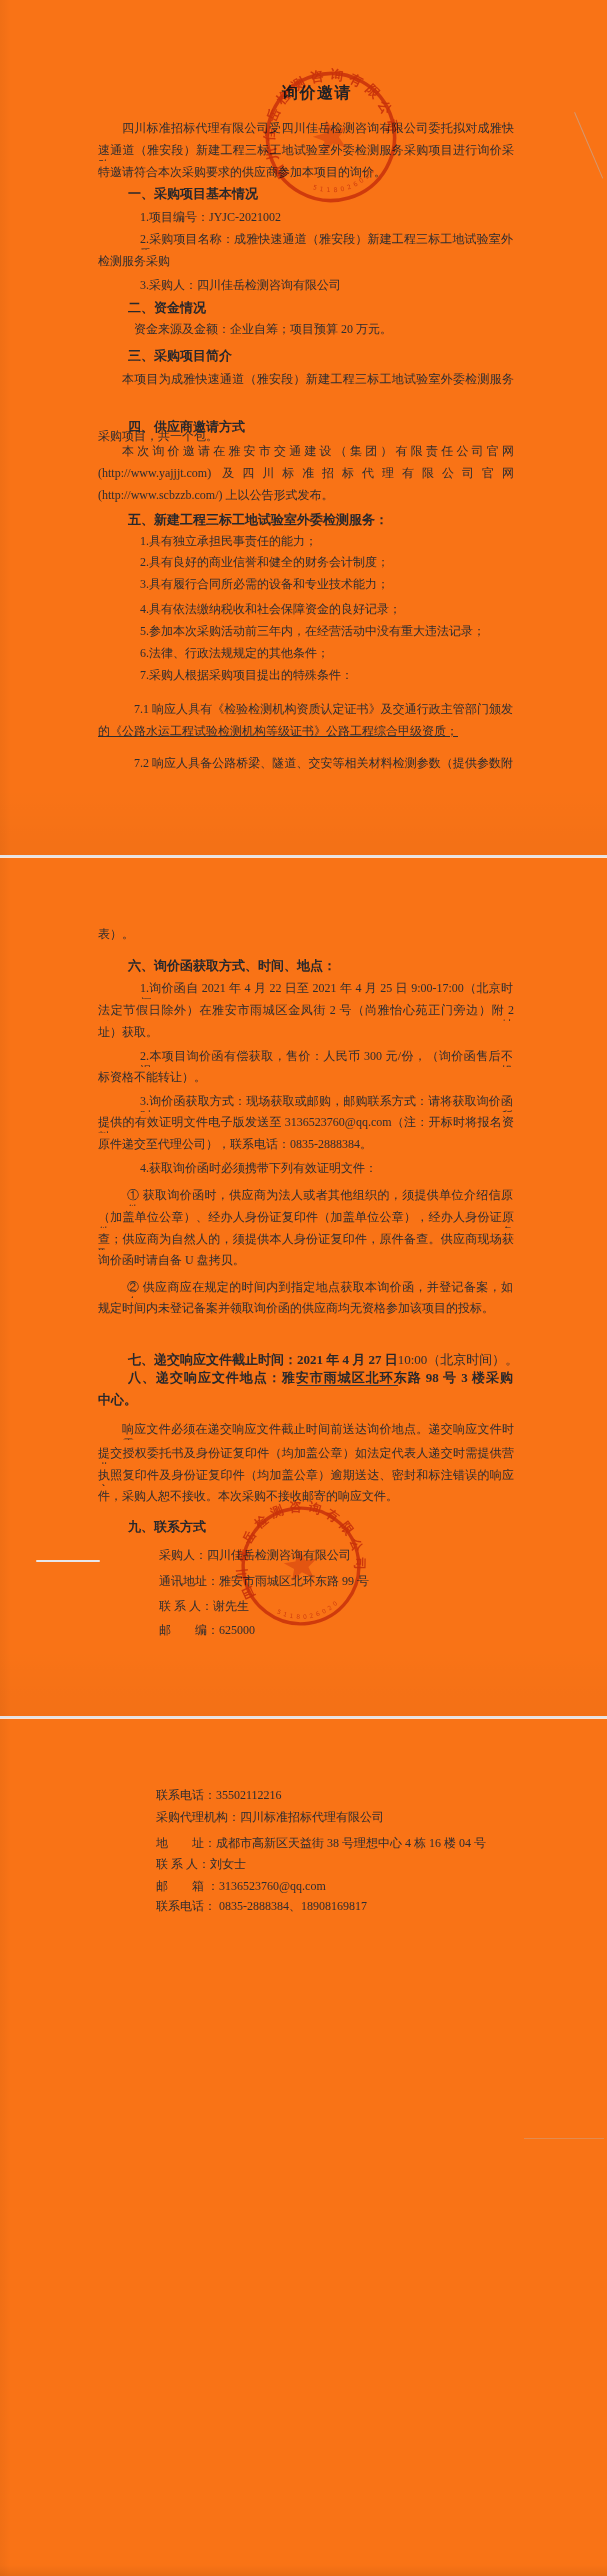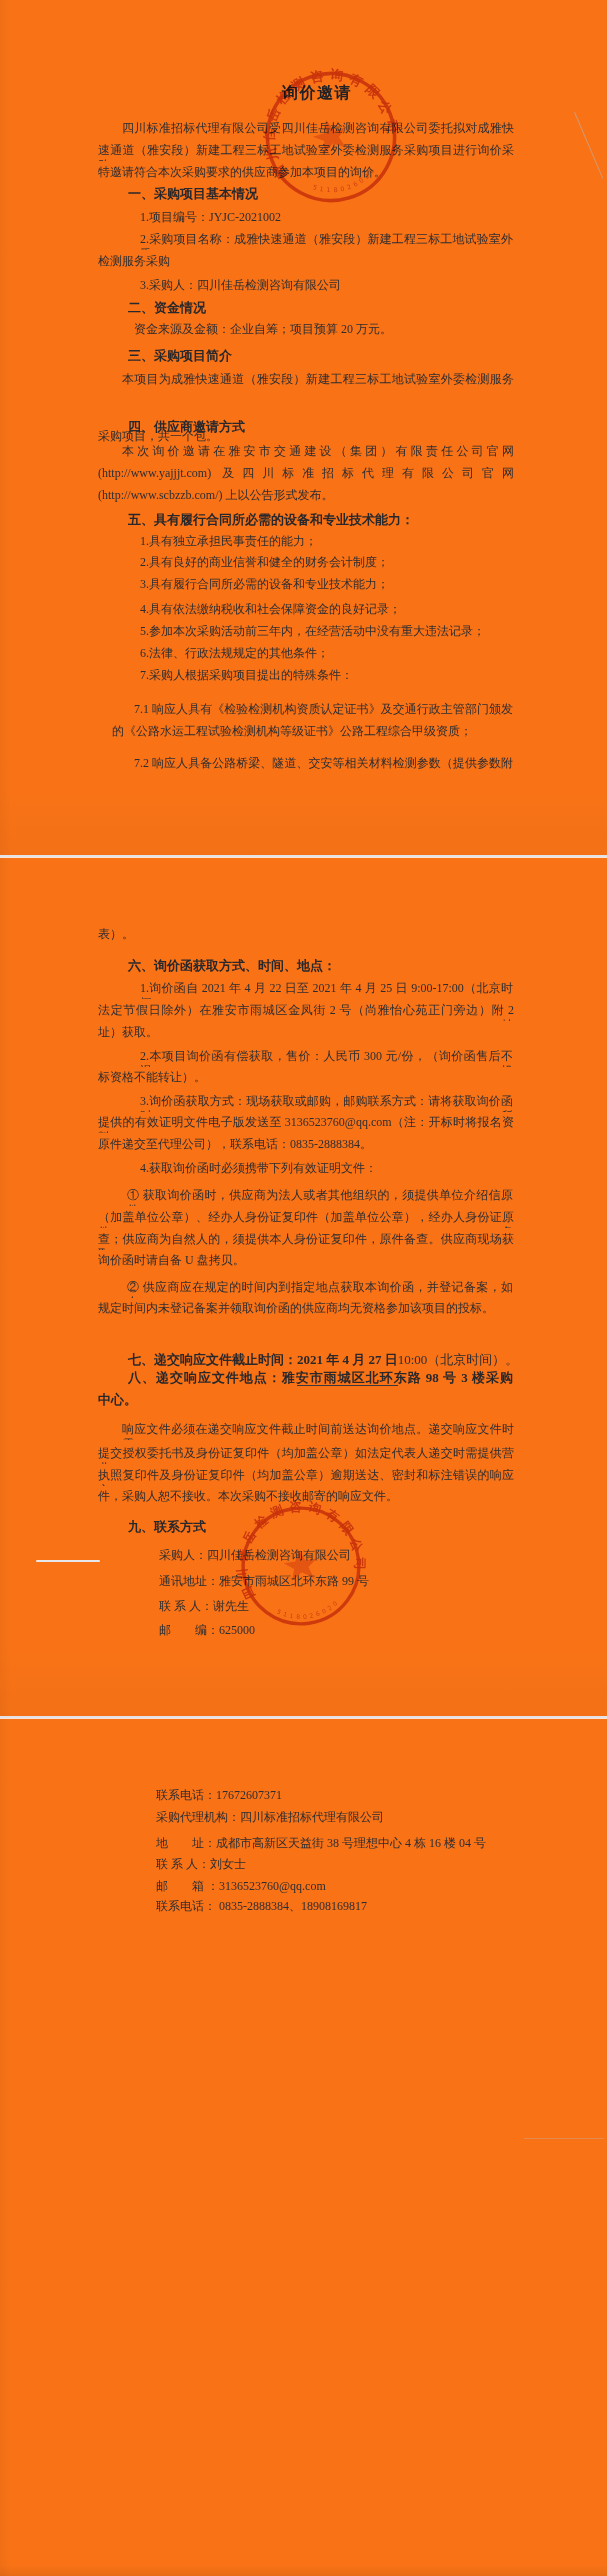--- a/index.html
+++ b/index.html
@@ -63,30 +63,30 @@
       <div class="line" style="top: 278px; left: 140px;"><span>3.采购人：四川佳岳检测咨询有限公司</span></div>
       <div class="line bold" style="top: 300px; left: 128px; font-size: 13px;"><span>二、资金情况</span></div>
       <div class="line" style="top: 322px; left: 134px;"><span>资金来源及金额：企业自筹；项目预算 20 万元。</span></div>
       <div class="line bold" style="top: 348px; left: 128px; font-size: 13px;"><span>三、采购项目简介</span></div>
       <div class="line fill" style="top: 372px; left: 122px; width: 392px;"><span>本项目为成雅快速通道（雅安段）新建工程三标工地试验室外委检测服务</span></div>
       <div class="line" style="top: 393px; left: 98px; margin-top: 36px;"><span>采购项目，共一个包。</span></div>
       <div class="line bold" style="top: 419px; left: 128px; font-size: 13px;"><span>四、供应商邀请方式</span></div>
       <div class="line fill" style="top: 444px; left: 122px; width: 392px;"><span>本次询价邀请在雅安市交通建设（集团）有限责任公司官网</span></div>
       <div class="line fill" style="top: 466px; left: 98px; width: 416px;"><span>(http://www.yajjjt.com) 及四川标准招标代理有限公司官网</span></div>
       <div class="line" style="top: 488px; left: 98px;"><span>(http://www.scbzzb.com/) 上以公告形式发布。</span></div>
-      <div class="line bold" style="top: 512px; left: 128px; font-size: 13px;"><span>五、具有履行合同所必需的设备和专业技术能力：</span></div>
+      <div class="line bold" style="top: 512px; left: 128px; font-size: 13px;"><span>五、新建工程三标工地试验室外委检测服务：</span></div>
       <div class="line" style="top: 534px; left: 140px;"><span>1.具有独立承担民事责任的能力；</span></div>
       <div class="line" style="top: 555px; left: 140px;"><span>2.具有良好的商业信誉和健全的财务会计制度；</span></div>
       <div class="line" style="top: 577px; left: 140px;"><span>3.具有履行合同所必需的设备和专业技术能力；</span></div>
       <div class="line" style="top: 602px; left: 140px;"><span>4.具有依法缴纳税收和社会保障资金的良好记录；</span></div>
       <div class="line" style="top: 624px; left: 140px;"><span>5.参加本次采购活动前三年内，在经营活动中没有重大违法记录；</span></div>
       <div class="line" style="top: 646px; left: 140px;"><span>6.法律、行政法规规定的其他条件；</span></div>
       <div class="line" style="top: 668px; left: 140px;"><span>7.采购人根据采购项目提出的特殊条件：</span></div>
       <div class="line fill" style="top: 702px; left: 134px; width: 379px;"><span>7.1 响应人具有《检验检测机构资质认定证书》及交通行政主管部门颁发</span></div>
-      <div class="line" style="top: 724px; left: 112px;"><span>的《公路水运工程试验检测机构等级证书》公路工程综合甲级资质；</span></div>
+      <div class="line" style="top: 724px; left: 98px; text-decoration: underline;"><span>的《公路水运工程试验检测机构等级证书》公路工程综合甲级资质；</span></div>
       <div class="line fill" style="top: 756px; left: 134px; width: 379px; font-family: Liberation Serif, serif;"><span>7.2 响应人具备公路桥梁、隧道、交安等相关材料检测参数（提供参数附</span></div>
       <div class="line" style="top: 927px; left: 98px;"><span>表）。</span></div>
       <div class="line bold" style="top: 958px; left: 128px; font-size: 13px;"><span>六、询价函获取方式、时间、地点：</span></div>
       <div class="line fill" style="top: 981px; left: 140px; width: 373px;"><span>1.询价函自 </span><span class="u">2021 年 4 月 22 日至 2021 年 4 月 25 日</span><span> 9:00-17:00（北京时间，</span></div>
       <div class="line fill" style="top: 1003px; left: 98px; width: 416px;"><span>法定节假日除外）在雅安市雨城区金凤街 2 号（尚雅怡心苑正门旁边）附 2（地</span></div>
       <div class="line" style="top: 1025px; left: 98px;"><span>址）获取。</span></div>
       <div class="line fill" style="top: 1049px; left: 140px; width: 373px;"><span>2.本项目询价函有偿获取，售价：人民币 300 元/份，（询价函售后不退，投</span></div>
       <div class="line" style="top: 1070px; left: 98px;"><span>标资格不能转让）。</span></div>
       <div class="line fill" style="top: 1094px; left: 140px; width: 373px;"><span>3.询价函获取方式：现场获取或邮购，邮购联系方式：请将获取询价函时所</span></div>
       <div class="line fill" style="top: 1115px; left: 98px; width: 416px;"><span>提供的有效证明文件电子版发送至 3136523760@qq.com（注：开标时将报名资料</span></div>
@@ -103,21 +103,21 @@
       <div class="line bold" style="top: 1392px; left: 98px; font-size: 13px;"><span>中心。</span></div>
       <div class="line fill" style="top: 1422px; left: 122px; width: 392px;"><span>响应文件必须在递交响应文件截止时间前送达询价地点。递交响应文件时需</span></div>
       <div class="line fill" style="top: 1446px; left: 98px; width: 416px;"><span>提交授权委托书及身份证复印件（均加盖公章）如法定代表人递交时需提供营业</span></div>
       <div class="line fill" style="top: 1468px; left: 98px; width: 416px;"><span>执照复印件及身份证复印件（均加盖公章）逾期送达、密封和标注错误的响应文</span></div>
       <div class="line" style="top: 1489px; left: 98px;"><span>件，采购人恕不接收。本次采购不接收邮寄的响应文件。</span></div>
       <div class="line bold" style="top: 1519px; left: 128px; font-size: 13px;"><span>九、联系方式</span></div>
       <div class="line" style="top: 1548px; left: 159px;"><span>采购人：四川佳岳检测咨询有限公司</span></div>
       <div class="line" style="top: 1574px; left: 159px;"><span>通讯地址：雅安市雨城区北环东路 99 号</span></div>
       <div class="line" style="top: 1599px; left: 159px;"><span>联 系 人：谢先生</span></div>
       <div class="line" style="top: 1623px; left: 159px;"><span>邮　　编：625000</span></div>
-      <div class="line" style="top: 1788px; left: 156px;"><span>联系电话：17672607371</span></div>
+      <div class="line" style="top: 1788px; left: 156px;"><span>联系电话：35502112216</span></div>
       <div class="line" style="top: 1810px; left: 156px;"><span>采购代理机构：四川标准招标代理有限公司</span></div>
       <div class="line" style="top: 1836px; left: 156px;"><span>地　　址：成都市高新区天益街 38 号理想中心 4 栋 16 楼 04 号</span></div>
       <div class="line" style="top: 1857px; left: 156px;"><span>联 系 人：刘女士</span></div>
       <div class="line" style="top: 1879px; left: 156px;"><span>邮　　箱 ：3136523760@qq.com</span></div>
       <div class="line" style="top: 1899px; left: 156px;"><span>联系电话： 0835-2888384、18908169817</span></div>
     </div>
 
   <div id="seal-layer">
   <svg class="seal" style="left:258px;top:64px;" width="146" height="146" viewBox="-92 -92 184 184">
     <g transform="rotate(-16)">

